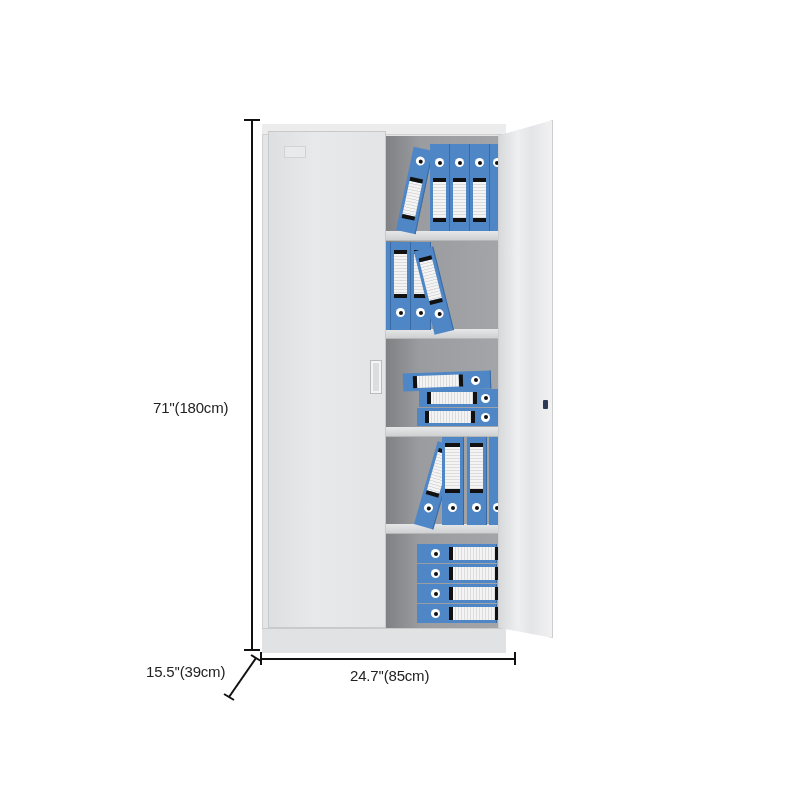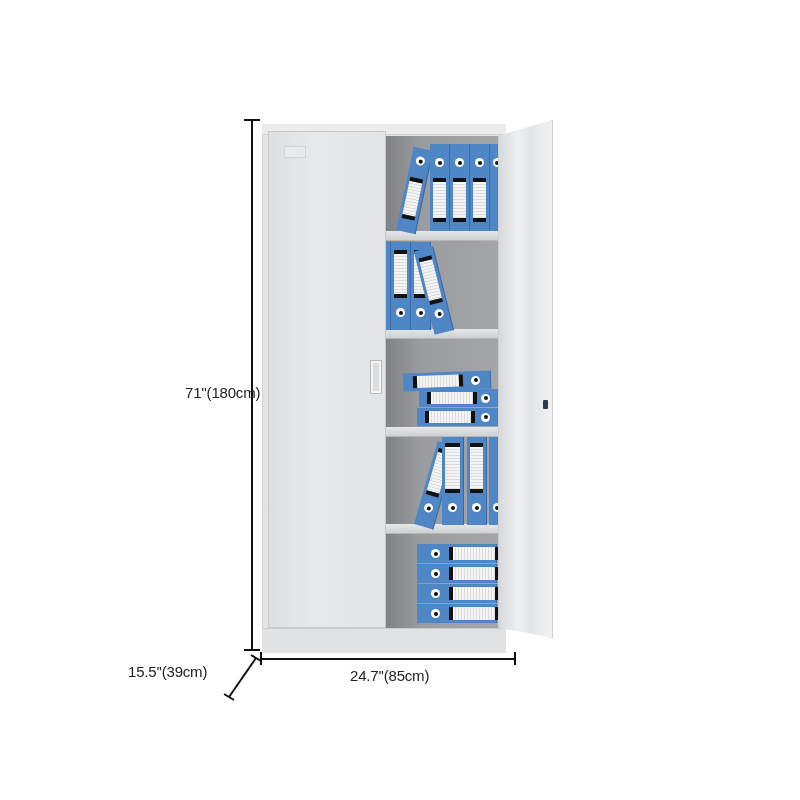--- a/index.html
+++ b/index.html
@@ -27,33 +27,33 @@
   .binder .labelbox { position:absolute; left:3px; right:3px; background:repeating-linear-gradient(#f4f4f4 0 2px,#dcdcdc 2px 3px); border-top:4px solid #111; border-bottom:4px solid #111; }
   .binder.flat .hole { top:50%; left:auto; margin-left:0; margin-top:-4.5px; }
   .binder.flat .labelbox { top:3px; bottom:3px; left:auto; right:auto; border-top:none; border-bottom:none; border-left:4px solid #111; border-right:4px solid #111; background:repeating-linear-gradient(90deg,#f4f4f4 0 2px,#dcdcdc 2px 3px); }
 </style>
 </head>
 <body>
 
 <div class="line" style="left:251px;top:120px;width:2px;height:530px;"></div>
 <div class="line" style="left:244px;top:119px;width:16px;height:2px;"></div>
 <div class="line" style="left:244px;top:649px;width:16px;height:2px;"></div>
-<div class="dim-label" style="left:153px;top:384px;margin-left:32px;">71''(180cm)</div>
+<div class="dim-label" style="left:153px;top:399px;">71''(180cm)</div>
 
 <div class="line" style="left:261px;top:658px;width:254px;height:2px;"></div>
 <div class="line" style="left:260px;top:652px;width:2px;height:13px;"></div>
 <div class="line" style="left:514px;top:652px;width:2px;height:13px;"></div>
 <div class="dim-label" style="left:350px;top:667px;">24.7''(85cm)</div>
 
 <svg class="abs" style="left:220px;top:650px;" width="50" height="55" viewBox="0 0 50 55">
   <line x1="36" y1="8" x2="9" y2="47" stroke="#111" stroke-width="2"></line>
   <line x1="31" y1="5" x2="41" y2="11" stroke="#111" stroke-width="2"></line>
   <line x1="4" y1="44" x2="14" y2="50" stroke="#111" stroke-width="2"></line>
 </svg>
-<div class="dim-label" style="left:128px;top:663px;">15.5''(39cm)</div>
+<div class="dim-label" style="left:146px;top:663px;">15.5''(39cm)</div>
 
 <div class="abs cab-body"></div>
 <div class="abs cab-top"></div>
 <div class="abs interior"></div>
 
 <div class="shelf" style="top:231px;"></div>
 <div class="shelf" style="top:329px;"></div>
 <div class="shelf" style="top:427px;"></div>
 <div class="shelf" style="top:524px;"></div>
 

